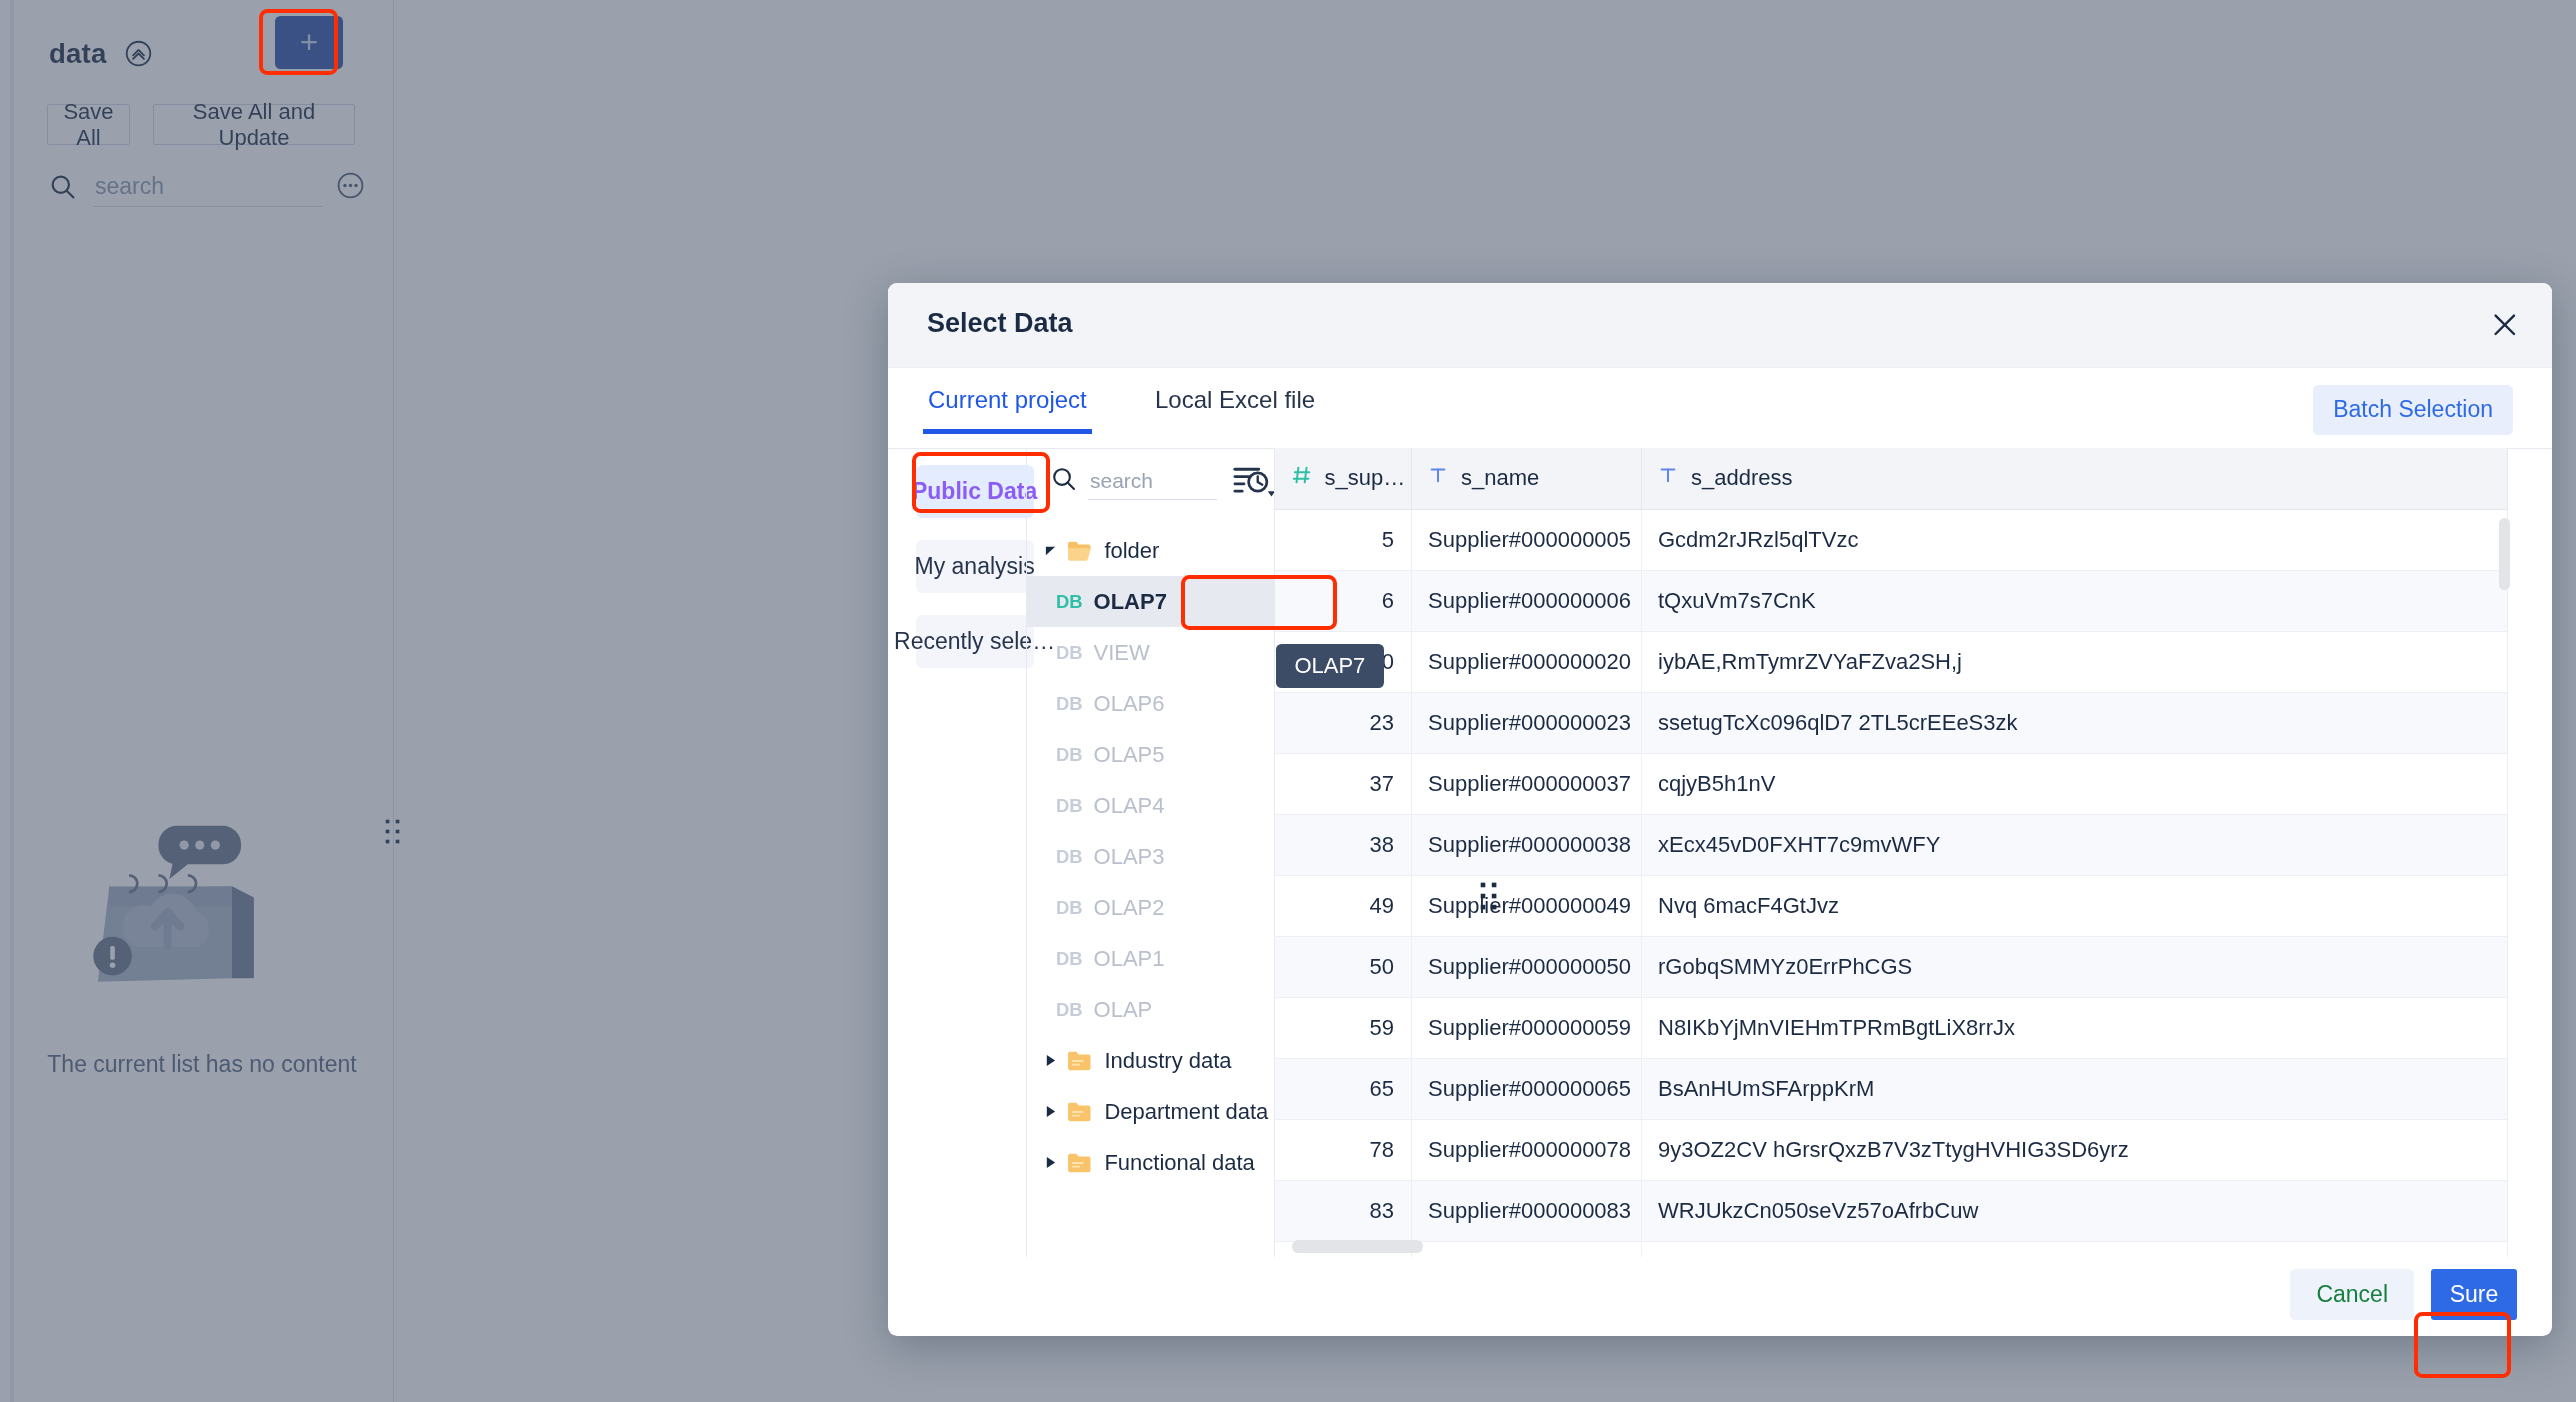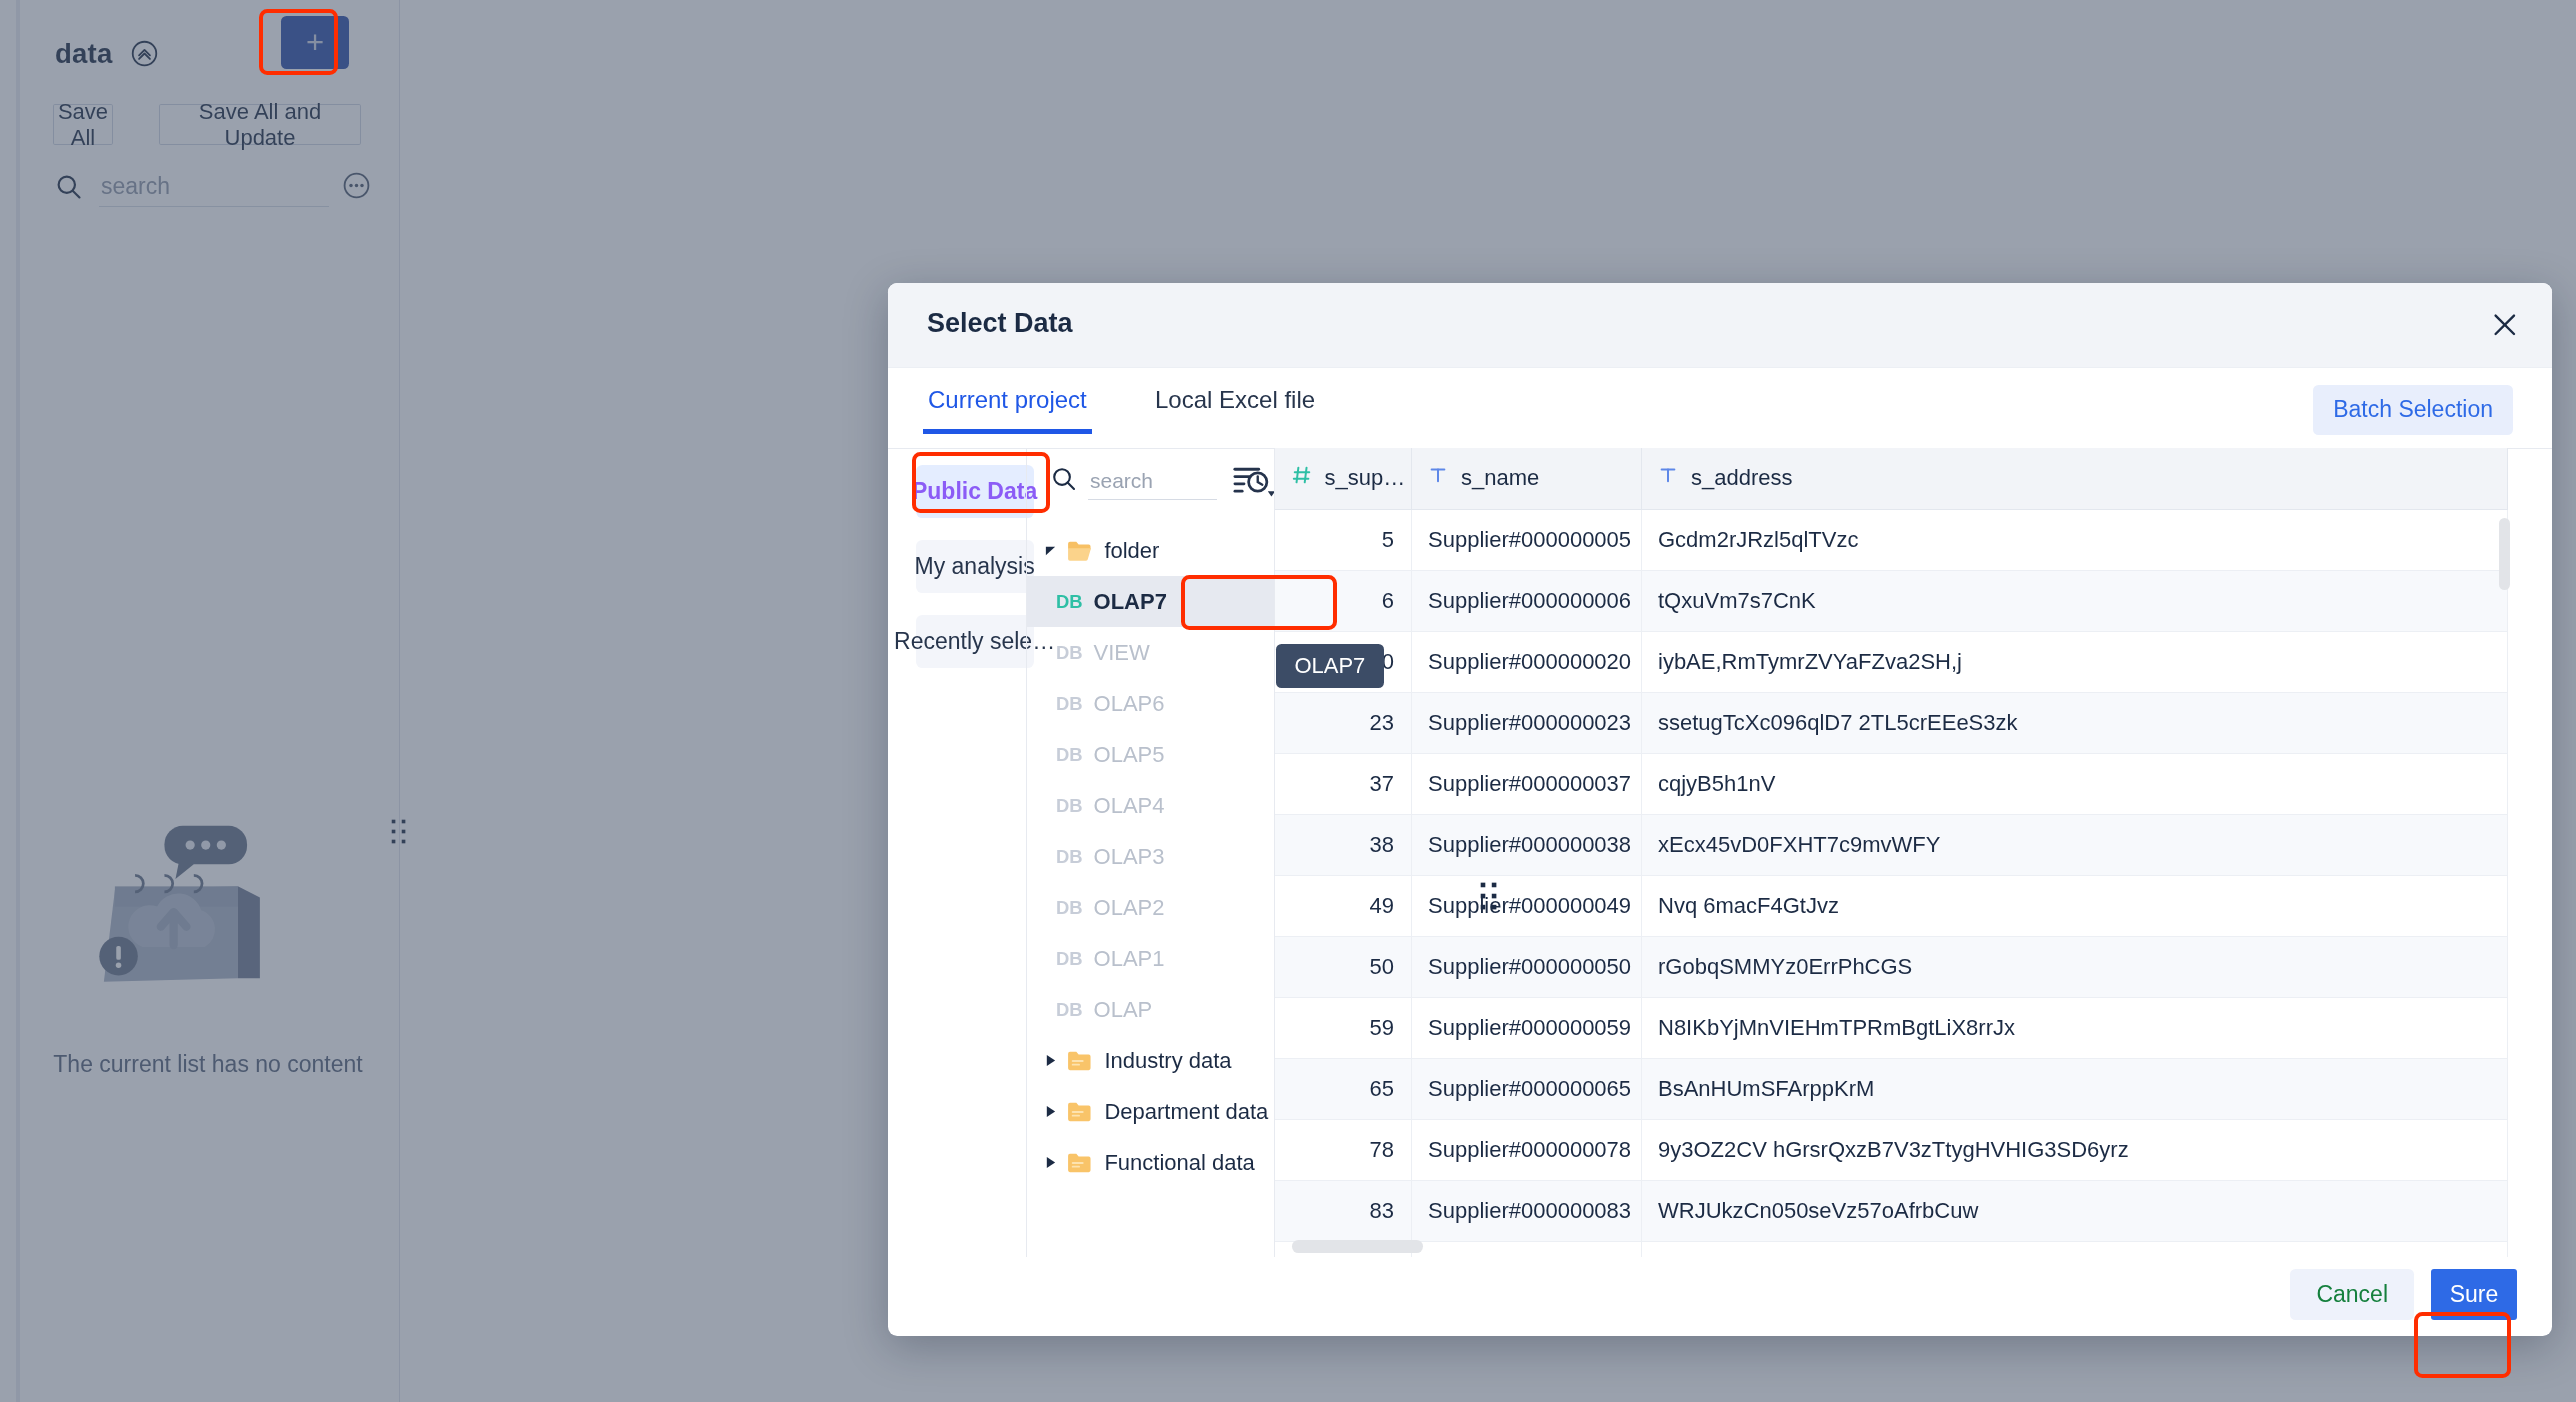--- a/index.html
+++ b/index.html
@@ -14,21 +14,21 @@
   * { box-sizing: border-box; }
 
   
   #app-root {
     position: absolute;
     inset: 0;
     background: #ffffff;
   }
   #left-panel {
     position: absolute;
-    left: 16px; top: 0;
+    left: 10px; top: 0;
     width: 384px;
     height: 1403px;
     background: #ffffff;
     border-right: 1.8px solid #dfe3ea;
   }
   #panel-edge-line {
     position: absolute;
     left: 0; top: 0;
     width: 3.7px; height: 1403px;
     background: #e9ecf2;
@@ -77,21 +77,21 @@
     border: 0.9px solid #cfd6e2;
     background: transparent;
     color: #1c2b44;
     font-size: 22px;
     padding: 0 7.4px;
     border-radius: 1.8px;
     cursor: pointer;
     font-family: "Liberation Sans", sans-serif;
     display: flex; align-items: center; justify-content: center;
   }
-  #save-all { left: 37px; top: 104px; width: 60px; }
+  #save-all { left: 37px; top: 104px; width: 83px; }
   #save-all-update { left: 143px; top: 104px; width: 202px; }
 
   #panel-search-row {
     position: absolute;
     left: 39px; top: 167px;
     width: 313px; height: 51px;
   }
   #panel-search-icon { position: absolute; left: 0; top: 5.5px; }
   #panel-search-input {
     position: absolute;

